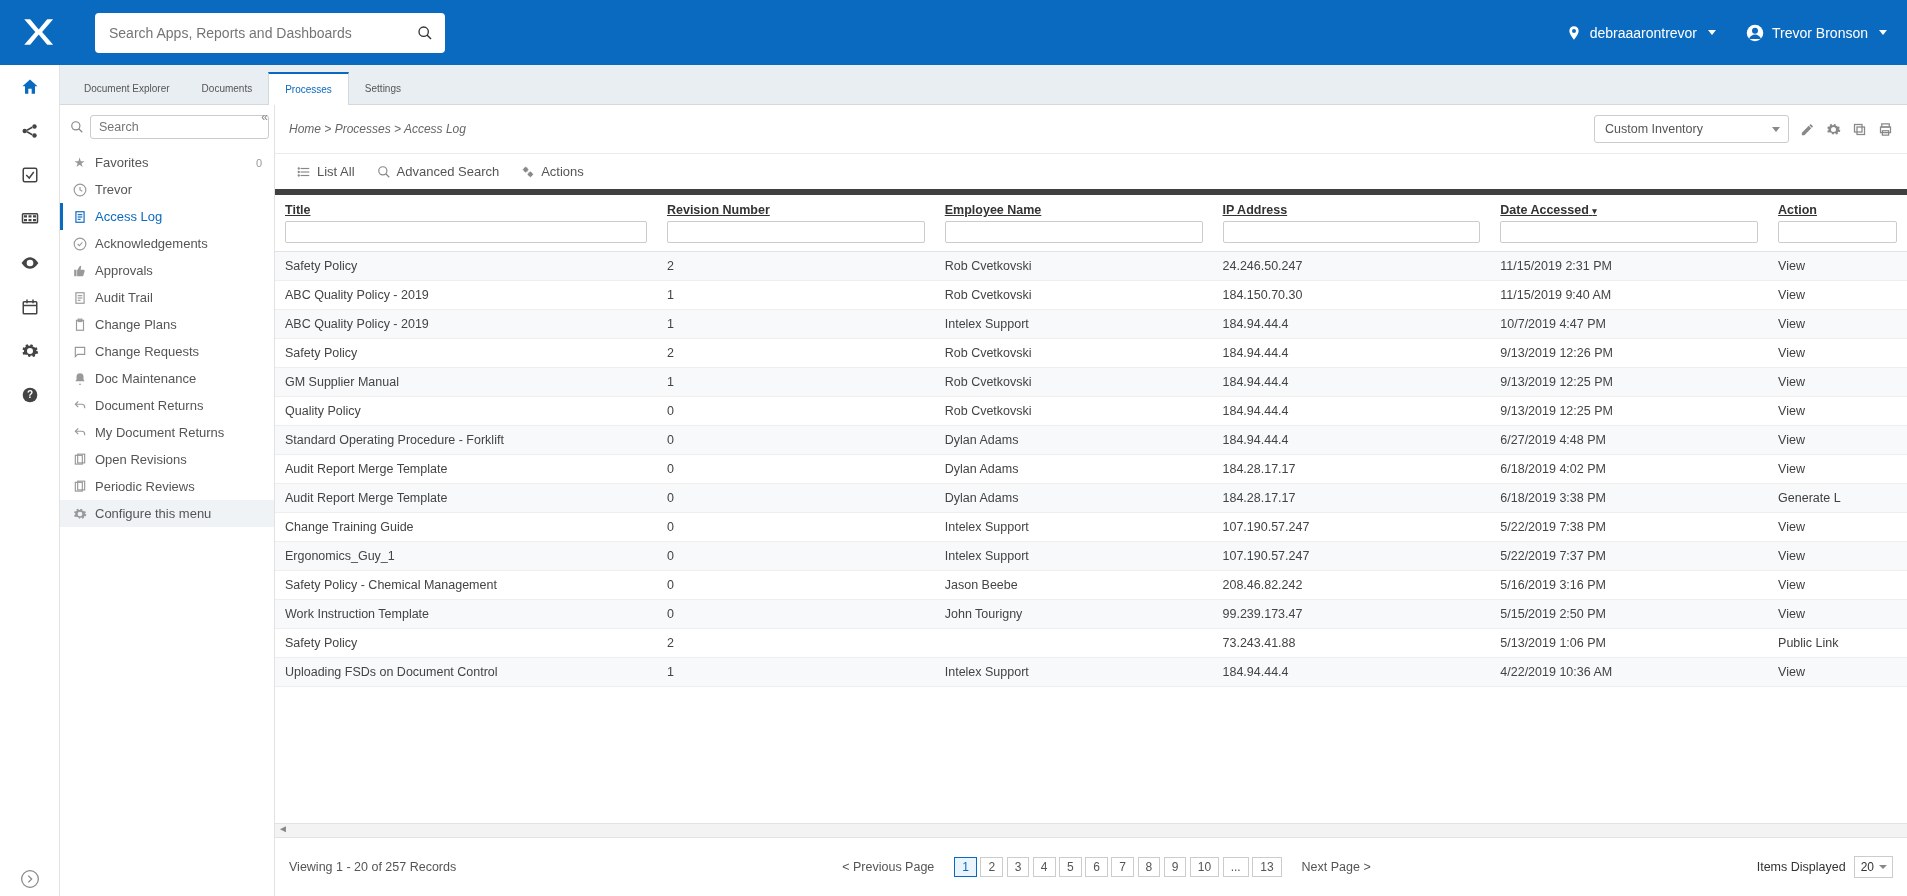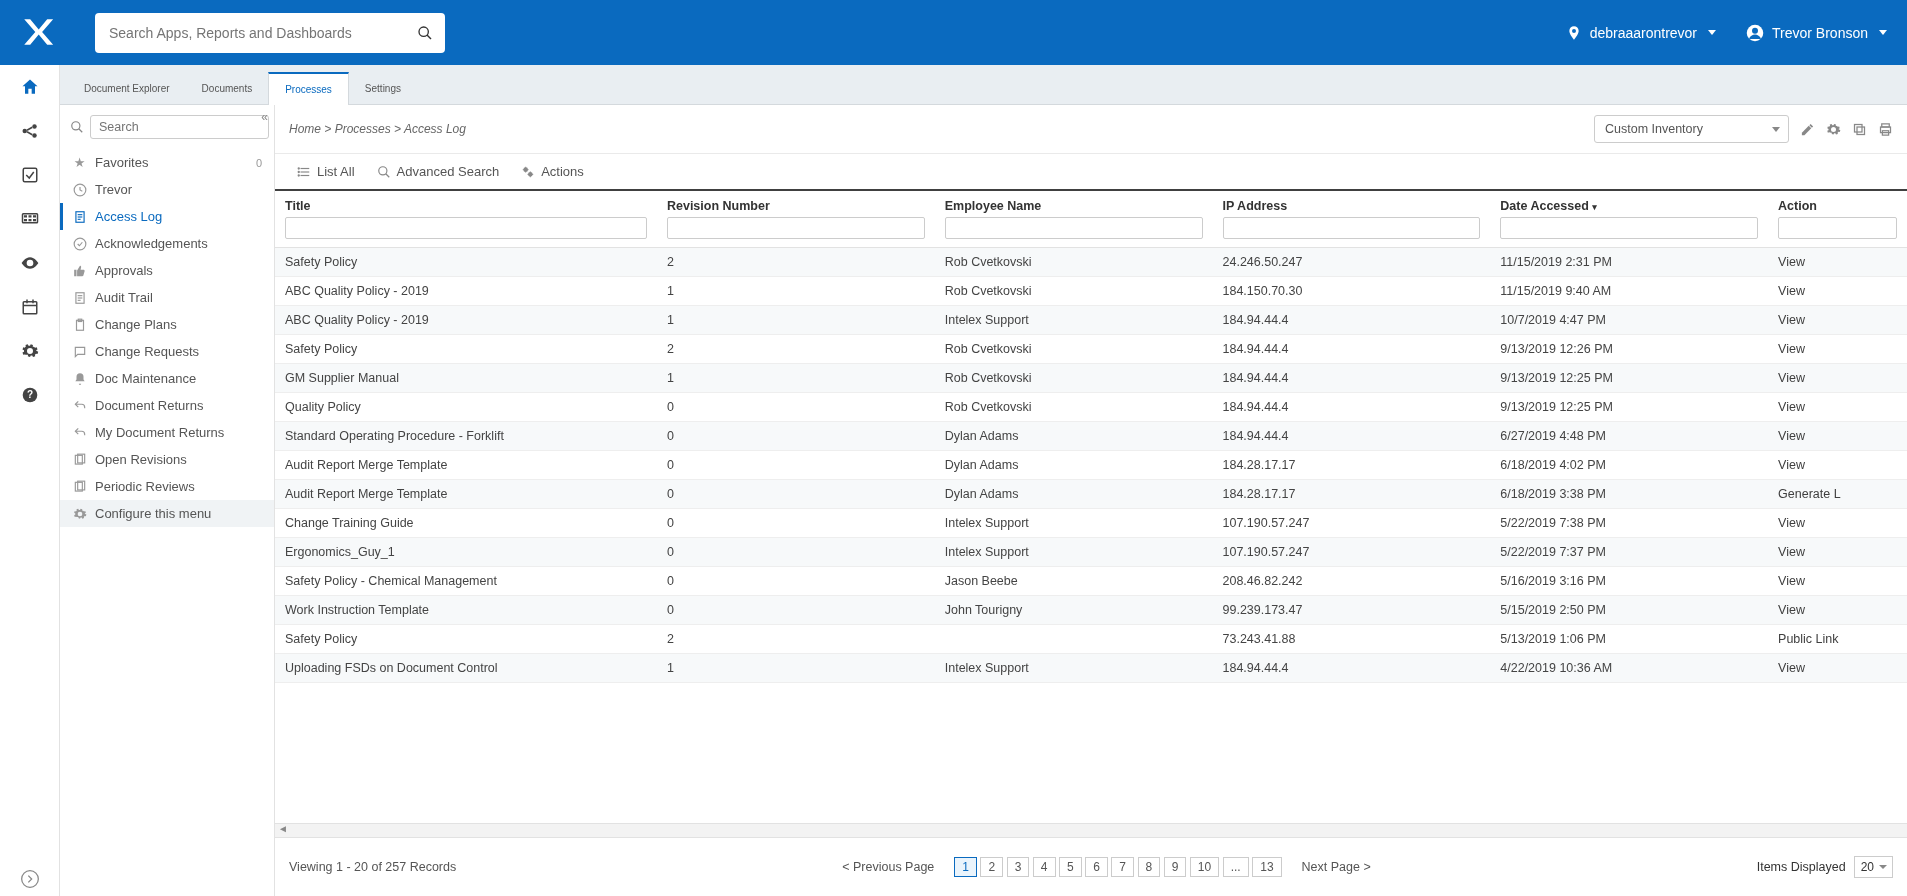--- a/index.html
+++ b/index.html
@@ -48,21 +48,21 @@
 .dropdown { border: 1px solid #ccc; border-radius: 3px; height: 28px; padding: 0 24px 0 10px; font-size: 12.5px; color: #555; display:flex; align-items:center; position:relative; width:195px; cursor:pointer;}
 .dropdown::after { content:''; position:absolute; right:8px; width:0;height:0;border-left:4px solid transparent;border-right:4px solid transparent;border-top:5px solid #888; }
 .header-icon { width: 16px; height: 16px; color: #888; cursor:pointer; display:flex;align-items:center;justify-content:center; }
 
 .action-bar { display: flex; align-items: center; gap: 22px; padding: 10px 22px; }
 .action-item { display: flex; align-items: center; gap: 6px; color: #555; cursor: pointer; font-size: 13px; }
 .action-item svg, .action-item .aicon { color: #888; width:14px; height:14px; }
 
 .table-wrap { flex: 1; overflow: auto; }
 table { width: 100%; border-collapse: collapse; font-size: 12.5px; }
-thead th { text-align: left; padding: 8px 10px; border-top: 2px solid #404040; border-bottom: 1px solid #e2e2e2; color: #333; font-weight: 600; vertical-align: top;}
+thead th { text-align: left; padding: 8px 10px; border-top: 6px solid #404040; border-bottom: 1px solid #e2e2e2; color: #333; font-weight: 600; vertical-align: top; text-decoration: underline;}
 thead th .th-label { margin-bottom: 4px; white-space:nowrap;}
 thead th input.filter { width: 100%; border: 1px solid #ccc; border-radius: 2px; height: 22px; padding: 2px 4px; font-size: 12px; outline: none;}
 tbody td { padding: 7px 10px; border-bottom: 1px solid #eee; color: #444; white-space: nowrap;}
 tbody tr:nth-child(odd) { background: #f7f9fa; }
 td.action a { color: #404040; text-decoration: none; }
 .hscroll-indicator { height:14px; background:#f3f3f3; border-top:1px solid #e2e2e2; position:relative;}
 .hscroll-indicator::before { content:'◄'; position:absolute; left:3px; top:-1px; font-size:10px; color:#888;}
 
 .footer { display: flex; align-items: center; padding: 18px 14px; border-top: 1px solid #e2e2e2; }
 .footer .records { color: #555; font-size: 12.5px; }

